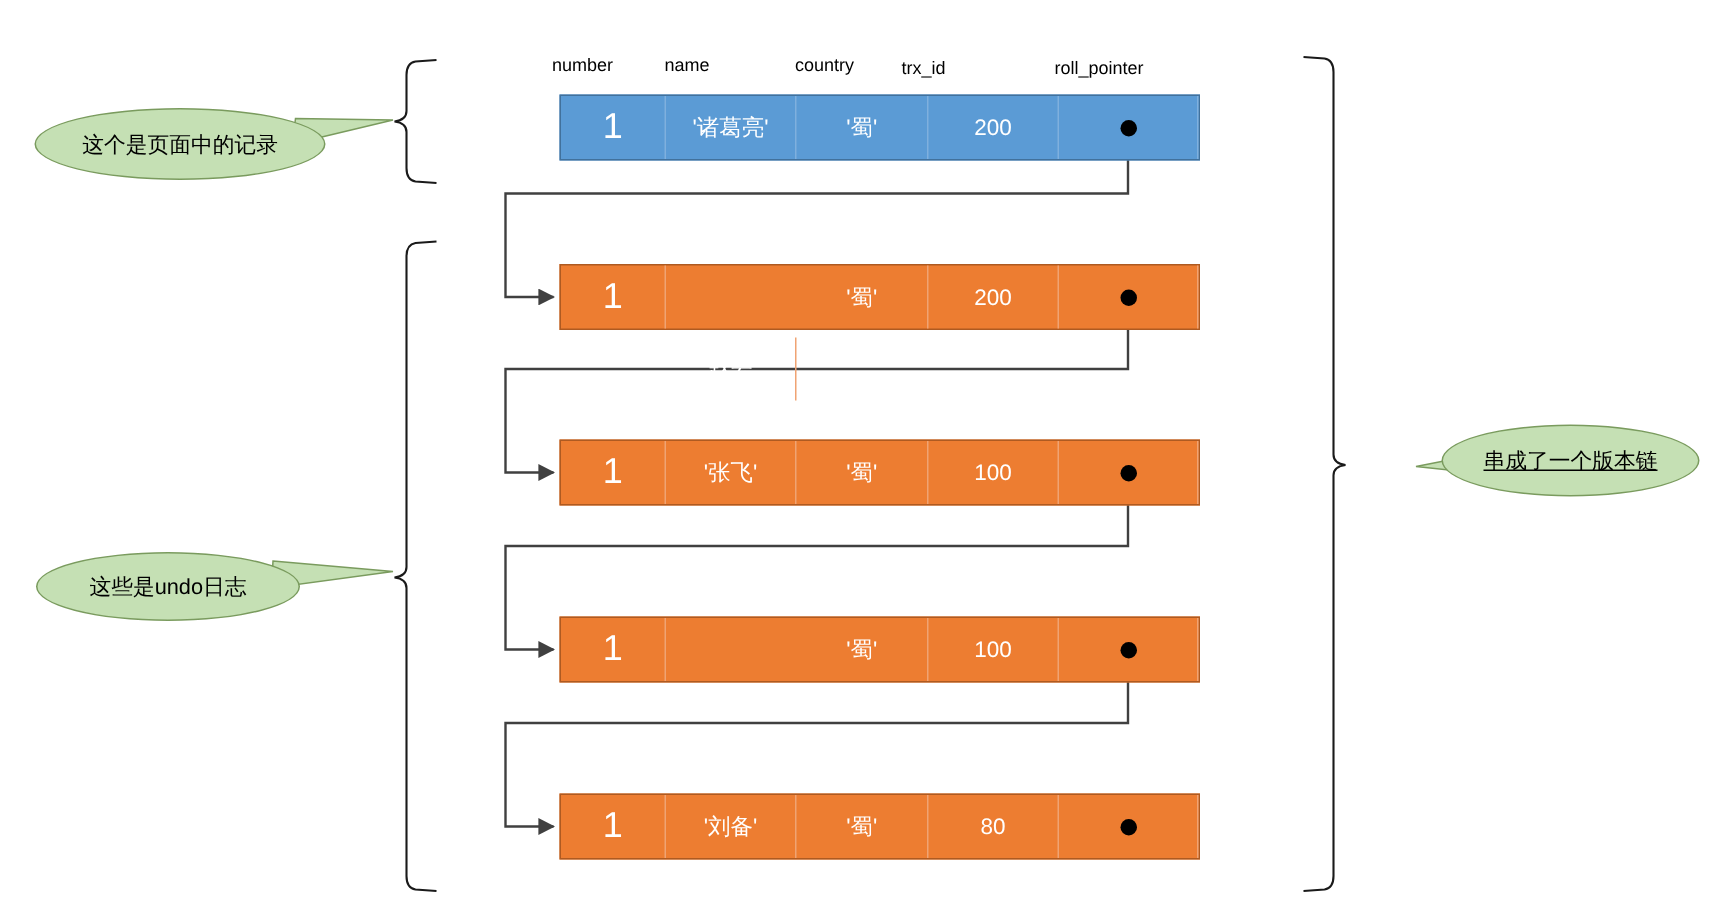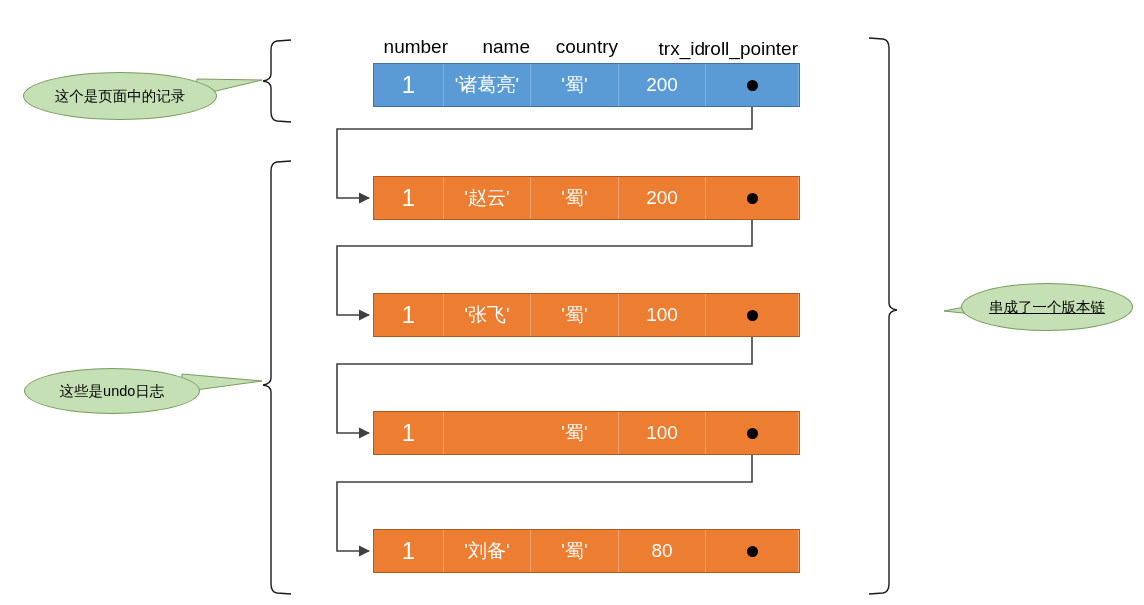--- a/index.html
+++ b/index.html
@@ -6,27 +6,27 @@
   body{
     width:1144px;height:605px;position:relative;overflow:hidden;
     font-family:"Liberation Sans","DejaVu Sans",sans-serif;
     color:#000;
   }
   .stage{position:absolute;left:0;top:0;width:1144px;height:605px;}
   svg.layer{position:absolute;left:0;top:0;width:1144px;height:605px;overflow:visible;}
 
   
   .headers{position:absolute;left:373px;top:36px;width:427px;height:22px;}
-  .hdr{position:absolute;font-size:19px;color:#000;white-space:nowrap;text-align:right;top:0;}
+  .hdr{position:absolute;font-size:12px;color:#000;white-space:nowrap;text-align:left;top:0;}
 
   .rowbox{position:absolute;left:373px;width:427px;height:44px;box-sizing:border-box;}
   .rowbox.blue{background:#5B9BD5;border:1px solid #41719C;}
   .rowbox.orange{background:#ED7D31;border:1px solid #AE5A21;}
   .cell{position:absolute;top:0;height:100%;display:flex;align-items:center;justify-content:center;
-        color:#ffffff;font-size:19px;box-sizing:border-box;}
+        color:#ffffff;font-size:15px;box-sizing:border-box;}
   .rowbox.blue .cell{border-right:1px solid #7FB0DE;}
   .rowbox.orange .cell{border-right:1px solid #F0A373;}
   .cell.last{border-right:none;}
   .cell.num{font-size:24px;font-weight:400;}
   .dot{width:11px;height:11px;border-radius:50%;background:#000;}
 
   
   .bubble{position:absolute;background:#C5E0B4;border:1px solid #7A9B5E;border-radius:50%;
           display:flex;align-items:center;justify-content:center;
           font-size:14.5px;color:#000;white-space:nowrap;box-sizing:border-box;}
@@ -60,37 +60,37 @@
       <path d="M197,79 L262,80 L195,96 Z"></path>
       <path d="M182,374 L262,381 L181,392 Z"></path>
       <path d="M1000,300 L944,311 L1000,317 Z"></path>
     </g>
   </svg>
 
   <div class="headers">
     <div class="hdr" style="left:-5px;width:80px;">number</div>
     <div class="hdr" style="left:70px;width:87px;">name</div>
     <div class="hdr" style="left:157px;width:88px;">country</div>
-    <div class="hdr" style="left:245px;width:87px;top:2px;">trx_id</div>
+    <div class="hdr" style="left:228px;width:87px;top:2px;">trx_id</div>
     <div class="hdr" style="left:330px;width:95px;top:2px;">roll_pointer</div>
   </div>
 
   <div class="rowbox blue" style="top:63px;">
     <div class="cell num" style="left:0;width:70px;">1</div>
     <div class="cell" style="left:70px;width:87px;">'诸葛亮'</div>
     <div class="cell" style="left:157px;width:88px;">'蜀'</div>
     <div class="cell" style="left:245px;width:87px;">200</div>
     <div class="cell last" style="left:332px;width:93px;">
       <span class="dot"></span>
     </div>
   </div>
 
   <div class="rowbox orange" style="top:176px;">
     <div class="cell num" style="left:0;width:70px;">1</div>
-    <div class="cell" style="left:70px;width:87px;">'赵云'</div>
+    <div class="cell" style="left:70px;width:87px;margin-top:48px;">'赵云'</div>
     <div class="cell" style="left:157px;width:88px;">'蜀'</div>
     <div class="cell" style="left:245px;width:87px;">200</div>
     <div class="cell last" style="left:332px;width:93px;">
       <span class="dot"></span>
     </div>
   </div>
 
   <div class="rowbox orange" style="top:293px;">
     <div class="cell num" style="left:0;width:70px;">1</div>
     <div class="cell" style="left:70px;width:87px;">'张飞'</div>

